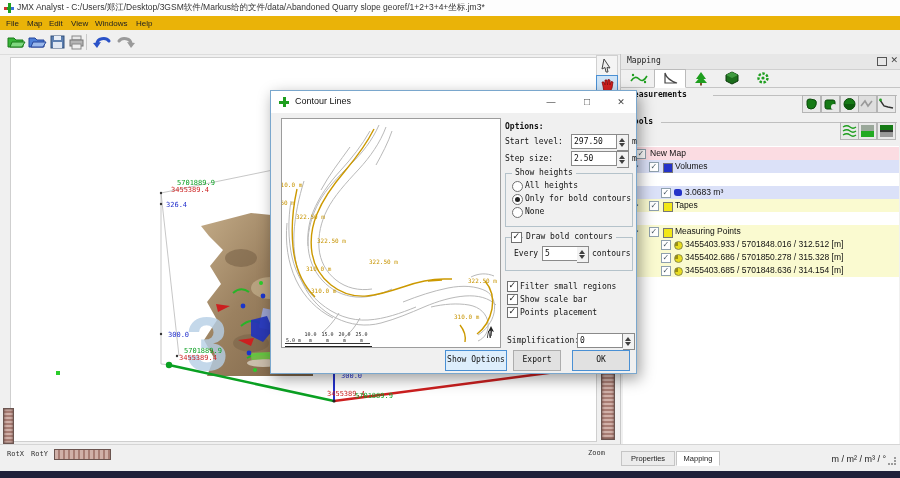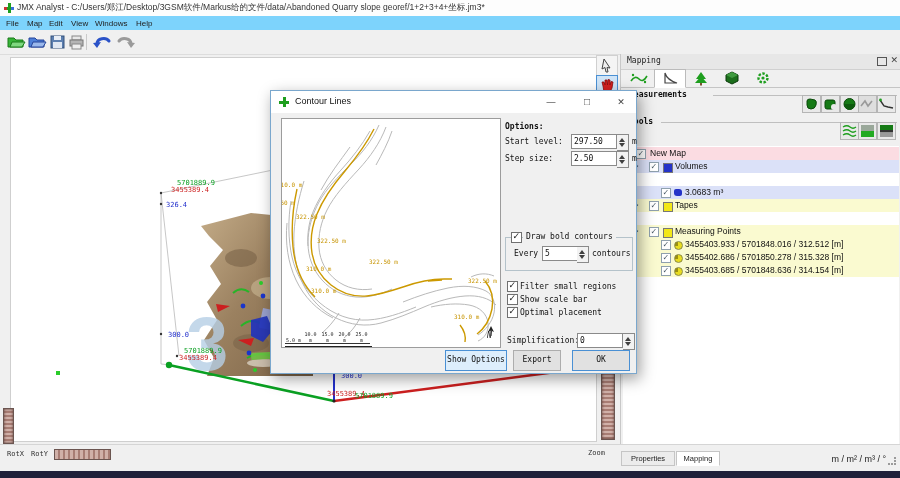--- a/index.html
+++ b/index.html
@@ -10,21 +10,21 @@
   .mono{font-family:"DejaVu Sans Mono",monospace;}
   .sans{font-family:"Liberation Sans",sans-serif;}
 
   
   .titlebar{left:0;top:0;width:900px;height:16px;background:#fdfdfd;border-bottom:1px solid #e2e2e2;}
   .titlebar .title{left:17px;top:2px;font-size:8.5px;color:#333;white-space:nowrap;}
   .appicon{left:4px;top:3px;width:10px;height:10px;}
   .appicon::before{content:"";position:absolute;left:3.5px;top:0;width:3px;height:10px;background:#1e9e1e;}
   .appicon::after{content:"";position:absolute;left:0;top:3.5px;width:10px;height:3px;
                   background:linear-gradient(90deg,#cc3333 0 30%,#1e9e1e 30% 70%,#3a6fd8 70%);}
-  .menubar{left:0;top:16px;width:900px;height:14px;background:#7dd3fc;}
+  .menubar{left:0;top:16px;width:900px;height:14px;background:#eab308;}
   .menuitem{top:1px;font-size:8px;color:#222;padding:2px 3px;}
   .toolbar{left:0;top:30px;width:900px;height:24px;background:#f0f0f0;border-bottom:1px solid #ddd;}
   .tbtn{top:3px;width:20px;height:18px;}
   .tsep{left:86px;top:4px;width:1px;height:16px;background:#c9c9c9;}
 
   
   .viewport{left:10px;top:57px;width:585px;height:383px;background:#fff;border:1px solid #cfcfcf;}
   .watermark{font-weight:bold;color:#b6cfe6;font-size:76px;line-height:1;opacity:.8;}
   .vslider{background:repeating-linear-gradient(180deg,#d0b0a8 0 2px,#a87d74 2px 4px);
            border:1px solid #6b5550;box-shadow:inset 0 0 3px #5a3c38;}
@@ -484,39 +484,48 @@
     <span class="abs dlab" style="left:361px;top:46px">m</span>
 
     <span class="abs dlab" style="left:234px;top:63px">Step size:</span>
     <input class="dinput" style="left: 300px; top: 60px; width: 40px;" readonly="" value="2.50">
     <span class="spn" style="left:346px;top:60px">
         <i class="up"></i>
         <i class="dn"></i>
       </span>
     <span class="abs dlab" style="left:361px;top:63px">m</span>
 
+    <div class="grpbox" style="left:234px;top:82px;width:126px;height:52px">
+      <span class="cap dlab">Show heights</span>
+      <span class="rad" style="left:6px;top:7px"></span>
+      <span class="dlab" style="position:absolute;left:19px;top:7px">All heights</span>
+      <span class="rad sel" style="left:6px;top:20px"></span>
+      <span class="dlab" style="position:absolute;left:19px;top:20px">Only for bold contours</span>
+      <span class="rad" style="left:6px;top:33px"></span>
+      <span class="dlab" style="position:absolute;left:19px;top:33px">None</span>
+    </div>
 
     <div class="grpbox" style="left:234px;top:146px;width:126px;height:32px">
       <span class="cbx" style="left:5px;top:-6px;background:#fff"></span>
       <span class="cap dlab" style="left:17px">Draw bold contours</span>
       <span class="dlab" style="position:absolute;left:8px;top:11px">Every</span>
       <input class="dinput" style="left: 36px; top: 8px; width: 30px; text-align: left;" readonly="" value="5">
       <span class="spn" style="left:71px;top:8px">
           <i class="up"></i>
           <i class="dn"></i>
         </span>
       <span class="dlab" style="position:absolute;left:86px;top:11px">contours</span>
     </div>
 
     <span class="cbx" style="left:236px;top:190px"></span>
     <span class="abs dlab" style="left:249px;top:191px">Filter small regions</span>
     <span class="cbx" style="left:236px;top:203px"></span>
     <span class="abs dlab" style="left:249px;top:204px">Show scale bar</span>
     <span class="cbx" style="left:236px;top:216px"></span>
-    <span class="abs dlab" style="left:249px;top:217px">Optimal placement</span>
+    <span class="abs dlab" style="left:249px;top:217px">Points placement</span>
 
     <span class="abs dlab" style="left:236px;top:245px">Simplification:</span>
     <input class="dinput" style="left: 306px; top: 242px; width: 40px; text-align: left;" readonly="" value="0">
     <span class="spn" style="left:352px;top:242px">
         <i class="up"></i>
         <i class="dn"></i>
       </span>
 
     <span class="btn focus" style="left:174px;top:259px;width:60px">Show Options</span>
     <span class="btn" style="left:242px;top:259px;width:46px">Export</span>

